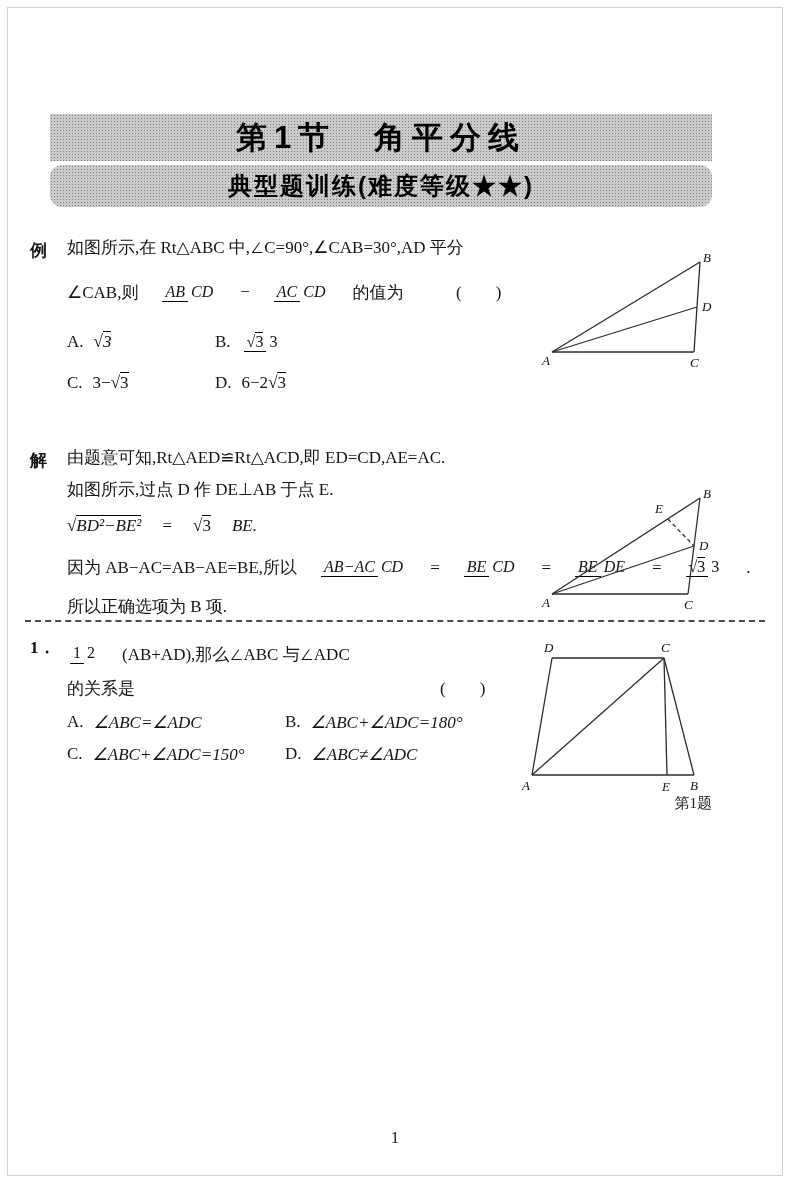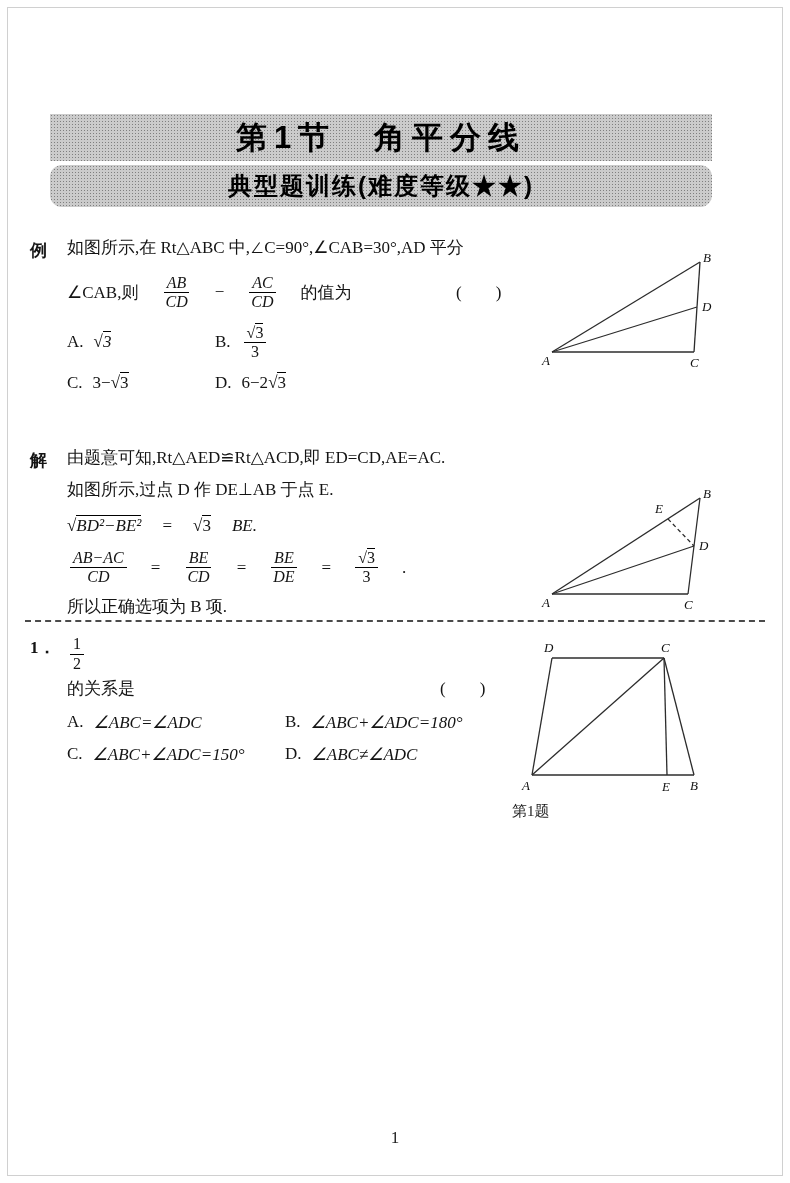--- a/index.html
+++ b/index.html
@@ -17,42 +17,42 @@
   .banner-2 { top:165px; height:42px; font-size:24px; letter-spacing:2px;border-radius:12px; }
 
   .block { position:absolute; left:30px; width:520px; font-size:17px; }
   .blk-label { position:absolute; left:0; top:1px; font-family:"Liberation Sans", sans-serif; font-weight:bold; font-size:17px; }
   .blk-label.serif { font-family:"Liberation Serif", serif; }
   .content { margin-left:37px; }
   .tline { margin-bottom:12px; white-space:nowrap; line-height:1.2; }
   .fline { display:flex; align-items:center; margin-bottom:8px; white-space:nowrap; position:relative;gap:21px; }
   .mi { font-style:italic; }
 
-  .frac { display:inline-flex; flex-direction:column; align-items:center; line-height:1.15; font-size:16px; margin:0 3px; vertical-align:middle; }
+  .frac { display:inline-flex; flex-direction:row; align-items:flex-start; line-height:1.15; font-size:16px; margin:0 3px; vertical-align:middle; }
   .frac .num { border-bottom:1px solid #000; padding:0 3px; text-align:center; }
   .frac .den { padding:0 3px; text-align:center; }
 
   .sqrt { white-space:nowrap; }
   .sqrt::before { content:"√"; }
   .rad { border-top:1px solid #000; }
 
   .blank-abs { position:absolute; top:50%; transform:translateY(-50%); }
   .rel { position:relative; }
 
   .opt-row { display:flex; align-items:center; margin-bottom:10px; min-height:22px; }
   .opt { display:flex; align-items:center; }
   .opt .olabel { margin-right:10px; }
   .w148 { width:148px; }
   .w218 { width:218px; }
 
   .fig { position:absolute; }
   .fig svg { display:block; }
   .fig line { stroke:#2c2c2c; stroke-width:1.3; }
   .fig text { font-size:13px; font-style:italic; fill:#111; font-family:"Liberation Serif", serif; }
-  .fig-caption { text-align:left; font-size:15px; margin-top:8px; color:#1d1d1d; font-style:normal; }
+  .fig-caption { text-align:right; font-size:15px; color:#1d1d1d; font-style:normal; }
 
   .dashed-sep { position:absolute; left:25px; right:25px; top:620px; border-top:2px dashed #4b4b4b; }
   .page-num { position:absolute; left:0; right:0; top:1128px; text-align:center; font-size:17px; color:#222; }
 </style>
 </head>
 <body>
 
 <div class="page">
   <div class="scan-frame"></div>
 
@@ -132,20 +132,21 @@
       <div class="tline">如图所示,过点 D 作 DE⊥AB 于点 E.</div>
 
       <div class="fline" style="height:26px; margin-bottom:6px;">
           <span class="sqrt"><span class="rad mi">BD²−BE²</span></span>
           <span>=</span>
           <span class="sqrt"><span class="rad">3</span></span>
           <span class="mi">BE.</span>
       </div>
 
       <div class="fline" style="height:46px; margin-bottom:6px;">
+        <span>因为 AB−AC=AB−AE=BE,所以</span>
         <span class="frac">
           <span class="num mi">AB−AC</span>
           <span class="den mi">CD</span>
         </span>
         <span>=</span>
         <span class="frac">
           <span class="num mi">BE</span>
           <span class="den mi">CD</span>
         </span>
         <span>=</span>
@@ -184,20 +185,21 @@
 
   <section class="block" style="top:635px; width:500px;">
     <span class="blk-label serif">1．</span>
     <div class="content">
 
       <div class="fline" style="height:38px; margin-bottom:6px;">
         <span class="frac">
           <span class="num">1</span>
           <span class="den">2</span>
         </span>
+        <span>(AB+AD),那么∠ABC 与∠ADC</span>
       </div>
 
       <div class="tline rel">
         <span>的关系是</span>
         <span style="position:absolute; left:373px; top:0;">(　　)</span>
       </div>
 
       <div class="opt-row">
         <span class="opt w218">
           <span class="olabel">A.</span>

